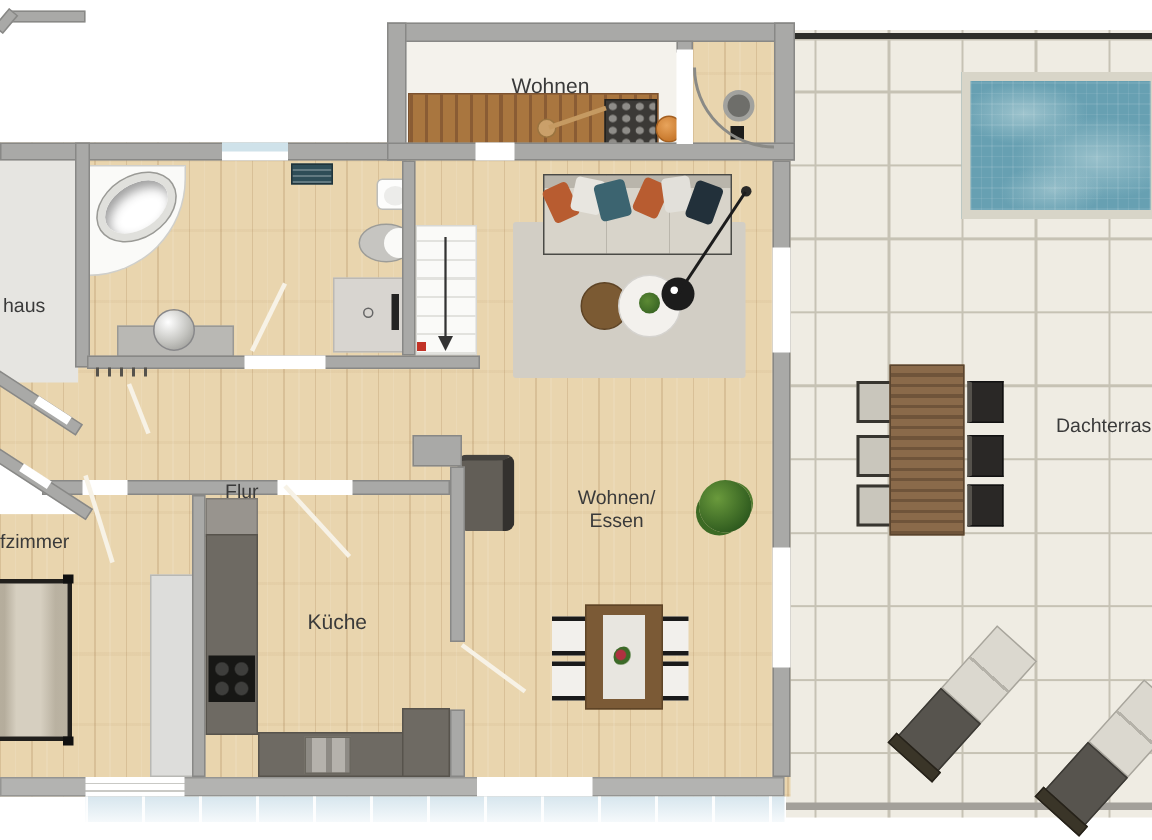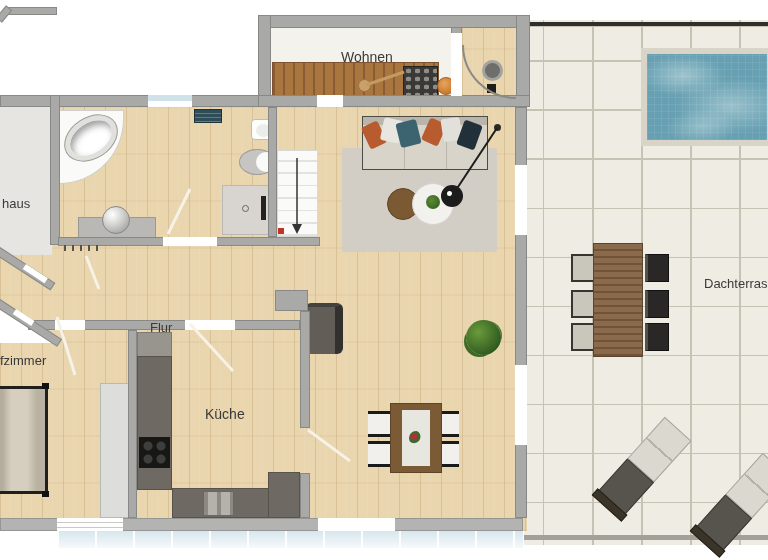--- a/index.html
+++ b/index.html
@@ -232,20 +232,24 @@
 
   <div style="left:57px;top:531px;width:466px;height:17px;
        background:linear-gradient(#d7e6ee,#f5f9fb);
        background-image:repeating-linear-gradient(90deg, rgba(255,255,255,.9) 0 2px, transparent 2px 38px),linear-gradient(#d7e6ee,#f5f9fb);"></div>
 
   <div class="lbl lbl-lg" style="left:341px;top:50px;">Wohnen</div>
   <div class="lbl" style="left:2px;top:196px;">haus</div>
   <div class="lbl" style="left:150px;top:272px;margin-top:48px;">Flur</div>
   <div class="lbl" style="left:0;top:353px;">fzimmer</div>
   <div class="lbl lbl-lg" style="left:205px;top:407px;">Küche</div>
+  <div class="lbl" style="left:380px;top:324px;width:62px;text-align:center;">
+    <span style="position:static;display:block;">Wohnen/</span>
+    <span style="position:static;display:block;">Essen</span>
+  </div>
   <div class="lbl" style="left:704px;top:276px;">Dachterras</div>
 
   <svg width="768" height="560" viewBox="0 0 768 560" style="left:0;top:0;pointer-events:none;">
 
     <line x1="297" y1="158" x2="297" y2="226" stroke="#333" stroke-width="1.5"></line>
     <polygon points="292,224 302,224 297,234" fill="#333"></polygon>
 
     <line x1="452" y1="196" x2="497" y2="128" stroke="#1c1c1c" stroke-width="2"></line>
 
     <path d="M463,45 A53,53 0 0 0 516,98" fill="none" stroke="#8a8a86" stroke-width="2"></path>

